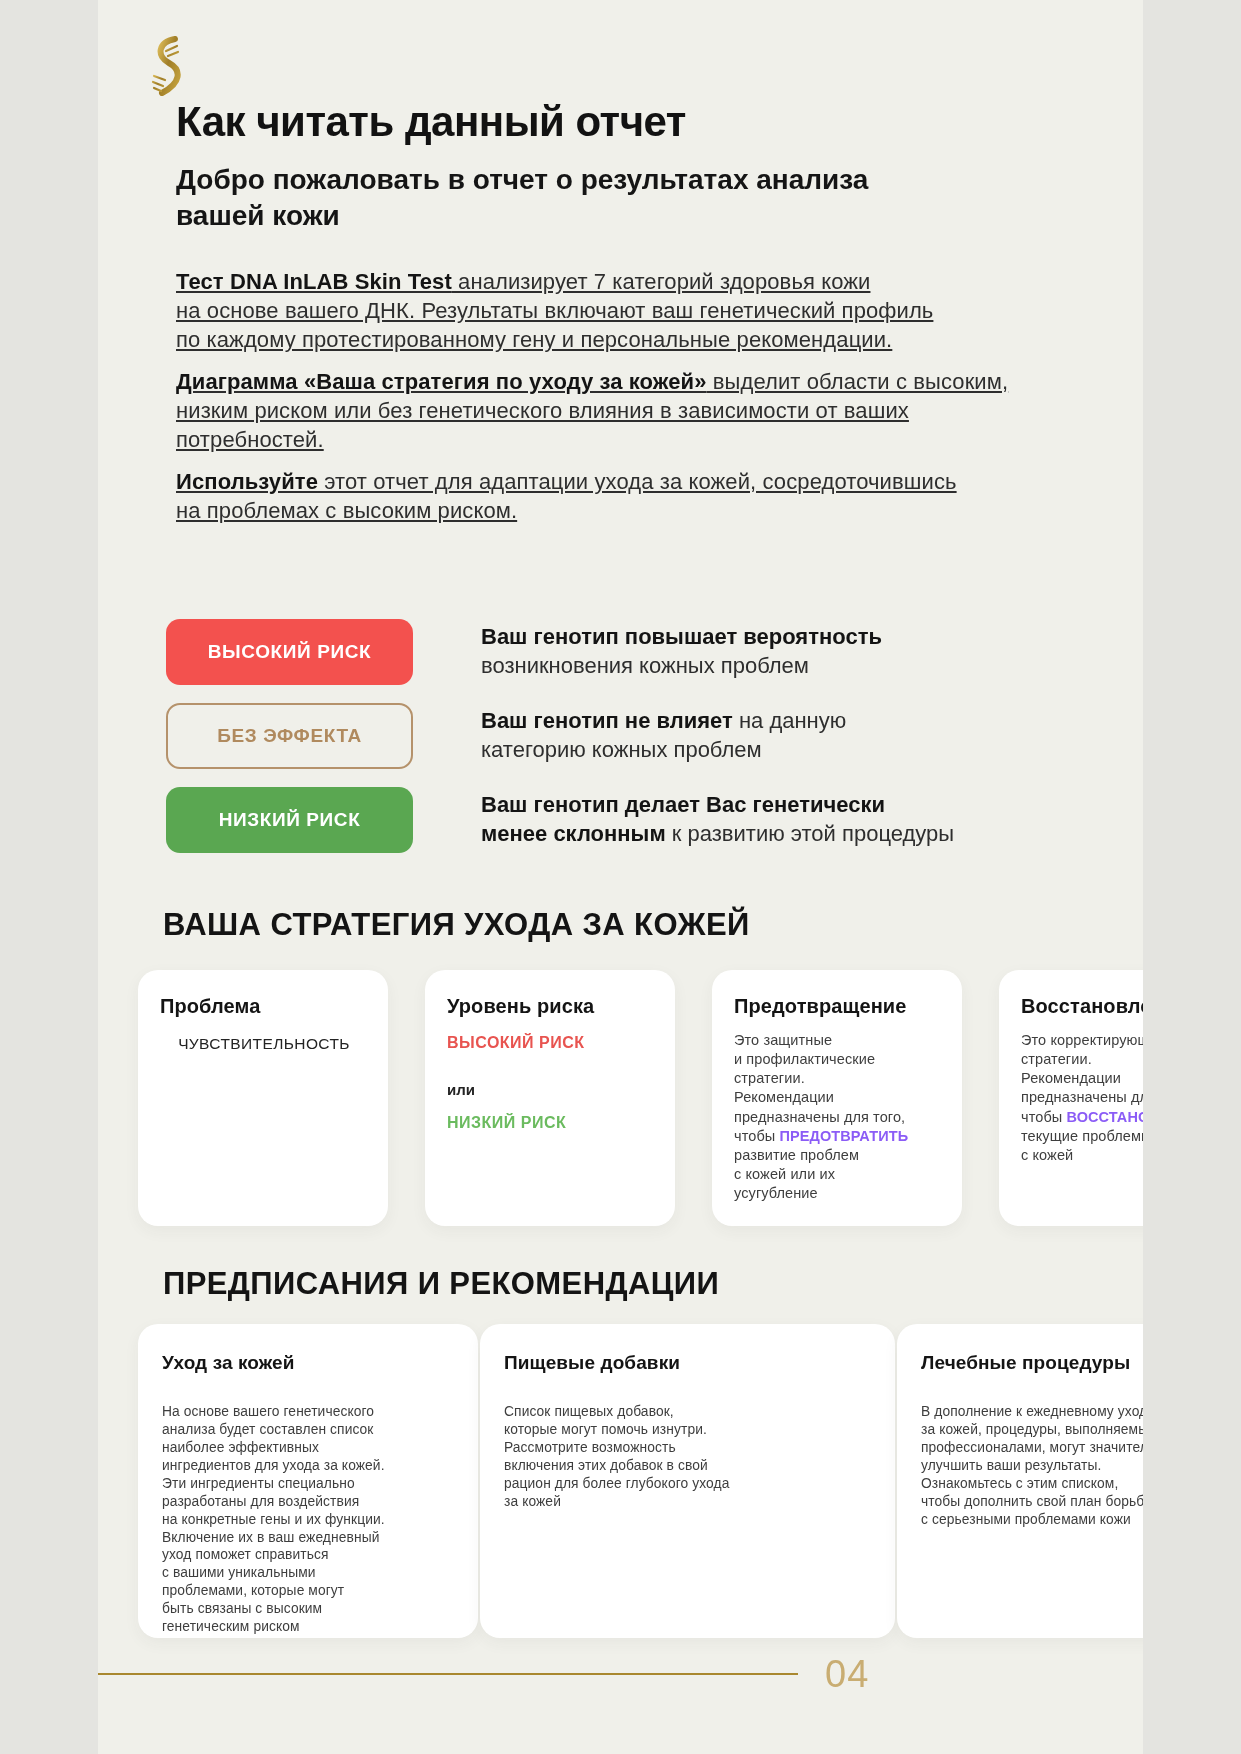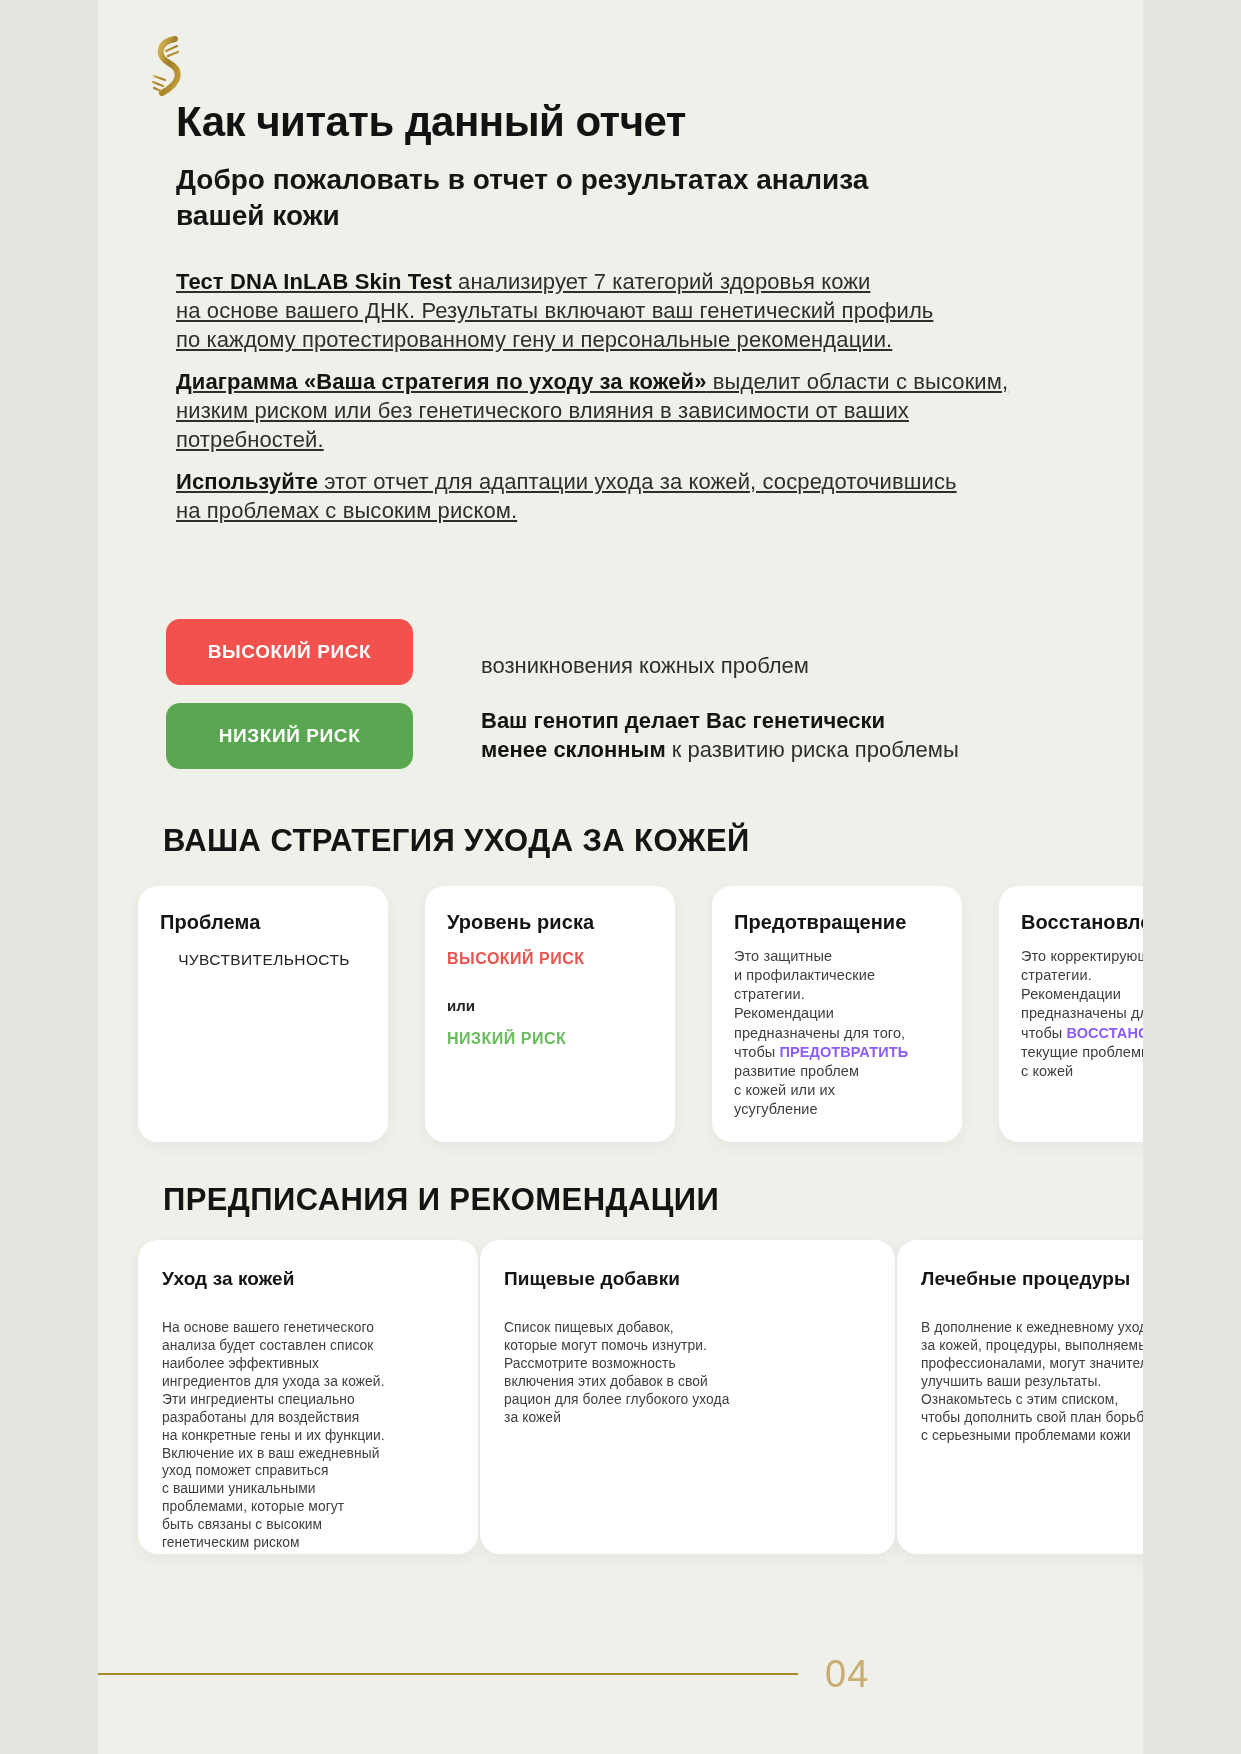--- a/index.html
+++ b/index.html
@@ -135,29 +135,34 @@
 низким риском или без генетического влияния в зависимости от ваших
 потребностей.</span></p>
 
     <p class="body-par pre"><b>Используйте</b><span> этот отчет для адаптации ухода за кожей, сосредоточившись
 на проблемах с высоким риском.</span></p>
 
     <div class="legend">
 
       <div class="legend-row">
         <div class="badge high">ВЫСОКИЙ РИСК</div>
-        <div class="desc pre"><span>
+        <div class="desc pre"><b>Ваш генотип повышает вероятность</b><span>
 возникновения кожных проблем</span></div>
       </div>
 
+      <div class="legend-row">
+        <div class="badge none">БЕЗ ЭФФЕКТА</div>
+        <div class="desc pre"><b>Ваш генотип не влияет</b><span> на данную
+категорию кожных проблем</span></div>
+      </div>
 
       <div class="legend-row">
         <div class="badge low">НИЗКИЙ РИСК</div>
         <div class="desc pre"><b>Ваш генотип делает Вас генетически
-менее склонным</b><span> к развитию риска проблемы</span></div>
+менее склонным</b><span> к развитию этой процедуры</span></div>
       </div>
 
     </div>
 
     <div class="section-heading strategy-heading">ВАША СТРАТЕГИЯ УХОДА ЗА КОЖЕЙ</div>
 
     <div class="cards strategy-cards">
 
       <div class="card">
         <h3>Проблема</h3>

